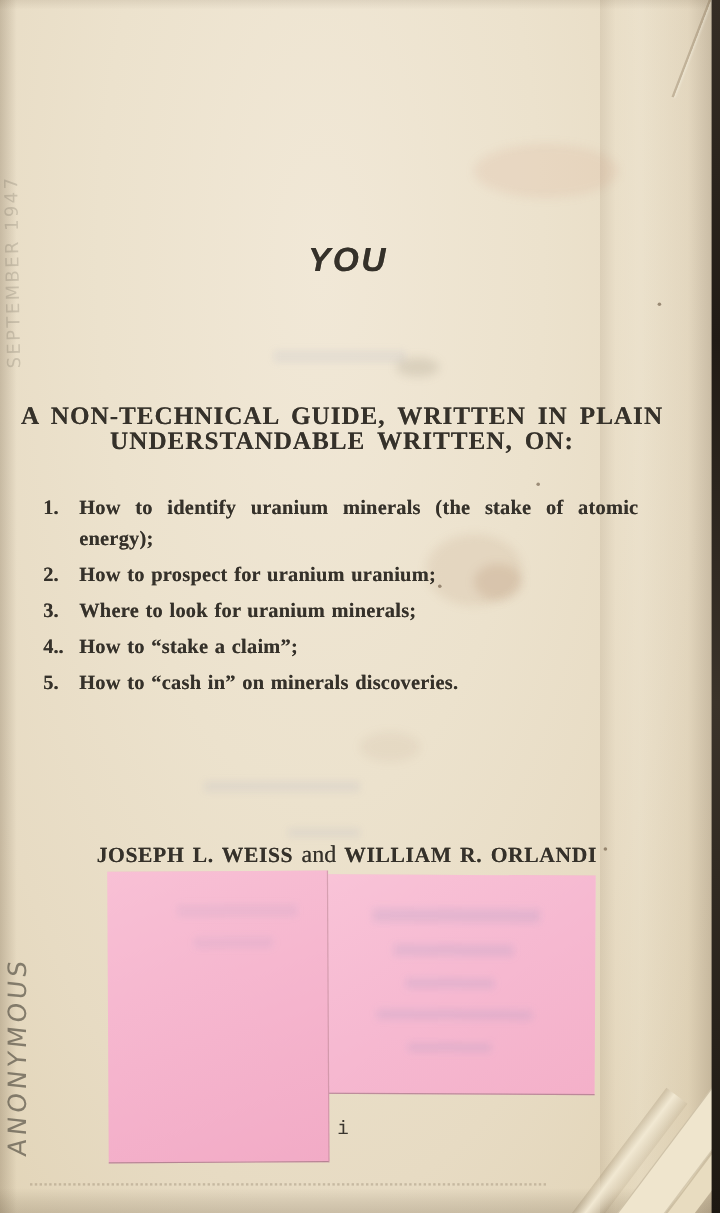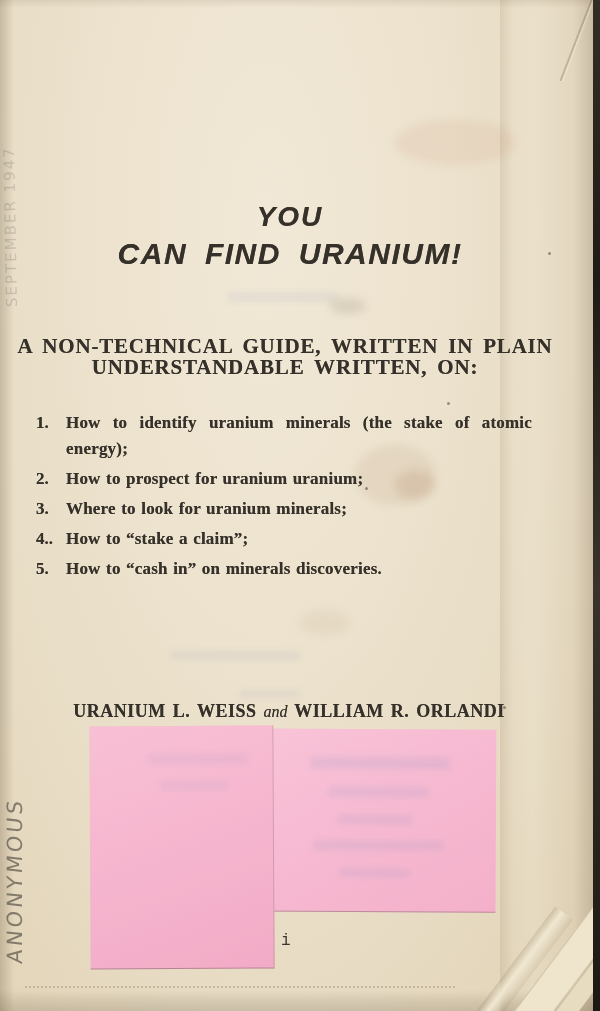--- a/index.html
+++ b/index.html
@@ -34,21 +34,21 @@
   .subtitle{position:absolute;top:336px;left:0;width:570px;text-align:center;
         font-weight:bold;font-size:21px;line-height:21px;letter-spacing:0.8px;word-spacing:4px;}
   .list{position:absolute;top:410px;left:36px;width:496px;font-weight:bold;font-size:17px;}
   .list-item{display:flex;margin-bottom:4px;line-height:26px;}
   .list-num{width:30px;flex:none;}
   .list-txt{flex:1;text-align:justify;letter-spacing:0.2px;word-spacing:1px;}
   .byline{position:absolute;top:667px;left:0;width:578px;text-align:center;
         font-size:17px;letter-spacing:1px;}
   .authors{position:absolute;top:701px;left:0;width:578px;text-align:center;
         font-size:18px;font-weight:bold;letter-spacing:0.5px;word-spacing:2px;}
-  .authors .conj{font-weight:normal;font-size:16px;letter-spacing:0;font-style:italic;}
+  .authors .conj{font-weight:normal;font-size:20px;letter-spacing:0;}
   .page-num{position:absolute;top:932px;left:281px;font-size:16px;
         font-family:"Liberation Mono",monospace;color:#3a362f;}
   
   .note{position:absolute;}
   .note-left{left:90px;top:726px;width:183px;height:242px;z-index:6;
         background:linear-gradient(160deg,#f8c0d5 0%,#f5b4cd 55%,#f2abc6 100%);
         border-bottom:1px solid rgba(130,85,95,0.55);
         border-right:1px solid rgba(150,100,110,0.35);
         transform:rotate(-0.3deg);}
   .note-right{left:250px;top:729px;width:246px;height:182px;z-index:5;
@@ -93,21 +93,20 @@
     <div class="stain" style="left:355px;top:445px;width:80px;height:60px;background:rgba(160,105,65,0.10);"></div>
     <div class="stain" style="left:395px;top:470px;width:40px;height:30px;background:rgba(150,95,60,0.14);"></div>
     <div class="stain" style="left:300px;top:610px;width:50px;height:25px;background:rgba(150,120,85,0.08);"></div>
     <div class="speck" style="left:447px;top:402px;"></div>
     <div class="speck" style="left:503px;top:706px;"></div>
     <div class="speck" style="left:365px;top:487px;"></div>
     <div class="speck" style="left:548px;top:252px;"></div>
 
     <div class="title ink">
       <div class="title-l1">YOU</div>
-      <div class="title-l2">CAN FIND URANIUM!</div>
     </div>
 
     <div class="subtitle ink">
       <div>A NON-TECHNICAL GUIDE, WRITTEN IN PLAIN</div>
       <div>UNDERSTANDABLE WRITTEN, ON:</div>
     </div>
 
     <div class="list ink">
       <div class="list-item">
         <span class="list-num">1.</span>
@@ -126,21 +125,21 @@
         <span class="list-txt">How to “stake a claim”;</span>
       </div>
       <div class="list-item">
         <span class="list-num">5.</span>
         <span class="list-txt">How to “cash in” on minerals discoveries.</span>
       </div>
     </div>
 
 
     <div class="authors ink">
-      <span>URANIUM L. WEISS</span>
+      <span>JOSEPH L. WEISS</span>
       <span class="conj">and</span>
       <span>WILLIAM R. ORLANDI</span>
     </div>
 
     <div class="page-num">i</div>
 
     <div class="note note-right">
       <div class="ghost" style="left:60px;top:28px;width:140px;height:12px;"></div>
       <div class="ghost" style="left:78px;top:58px;width:100px;height:10px;"></div>
       <div class="ghost" style="left:88px;top:86px;width:74px;height:9px;"></div>

